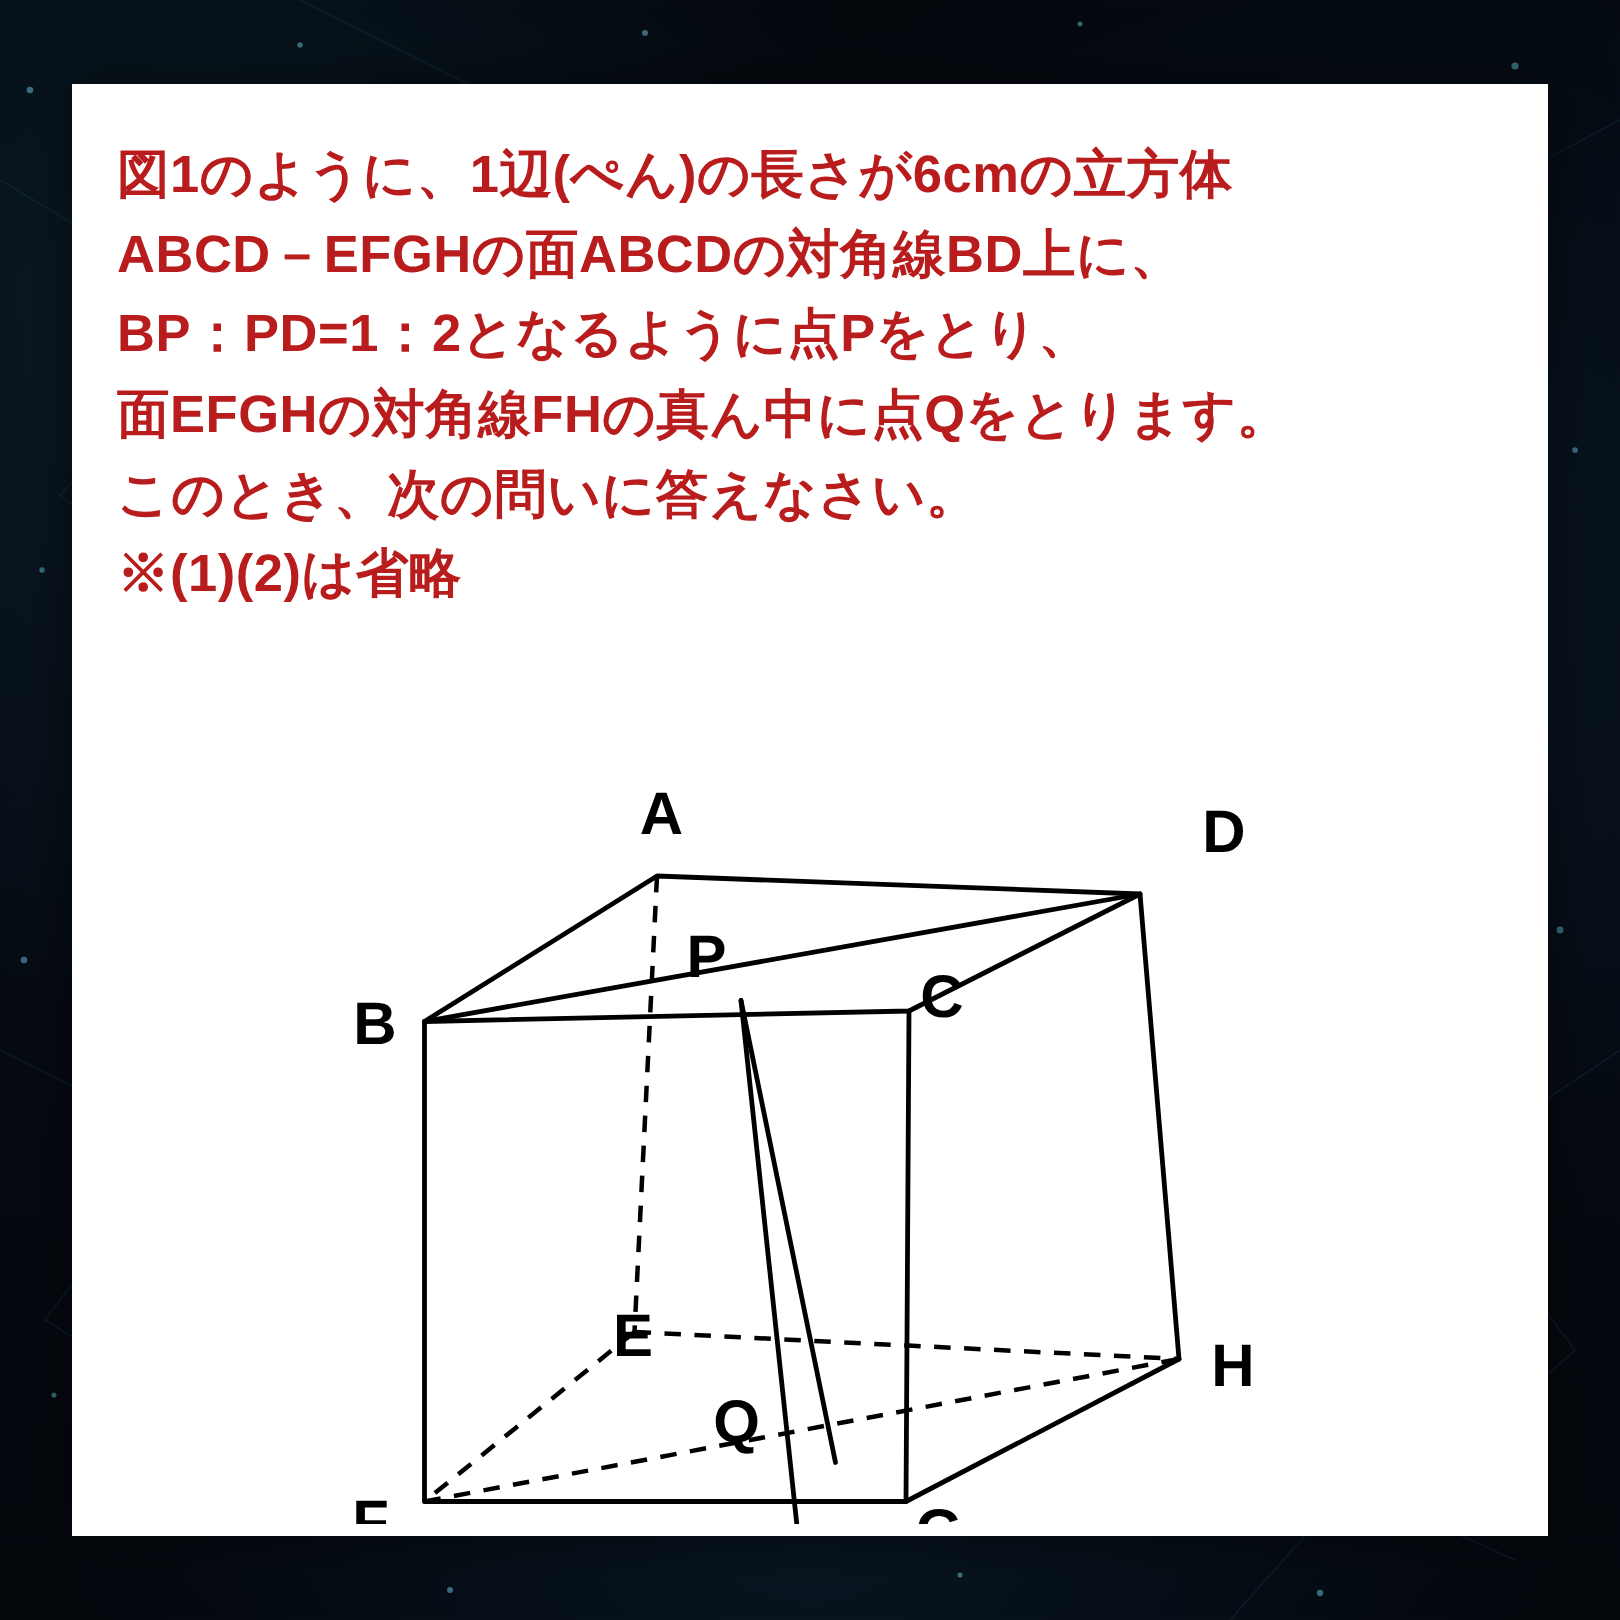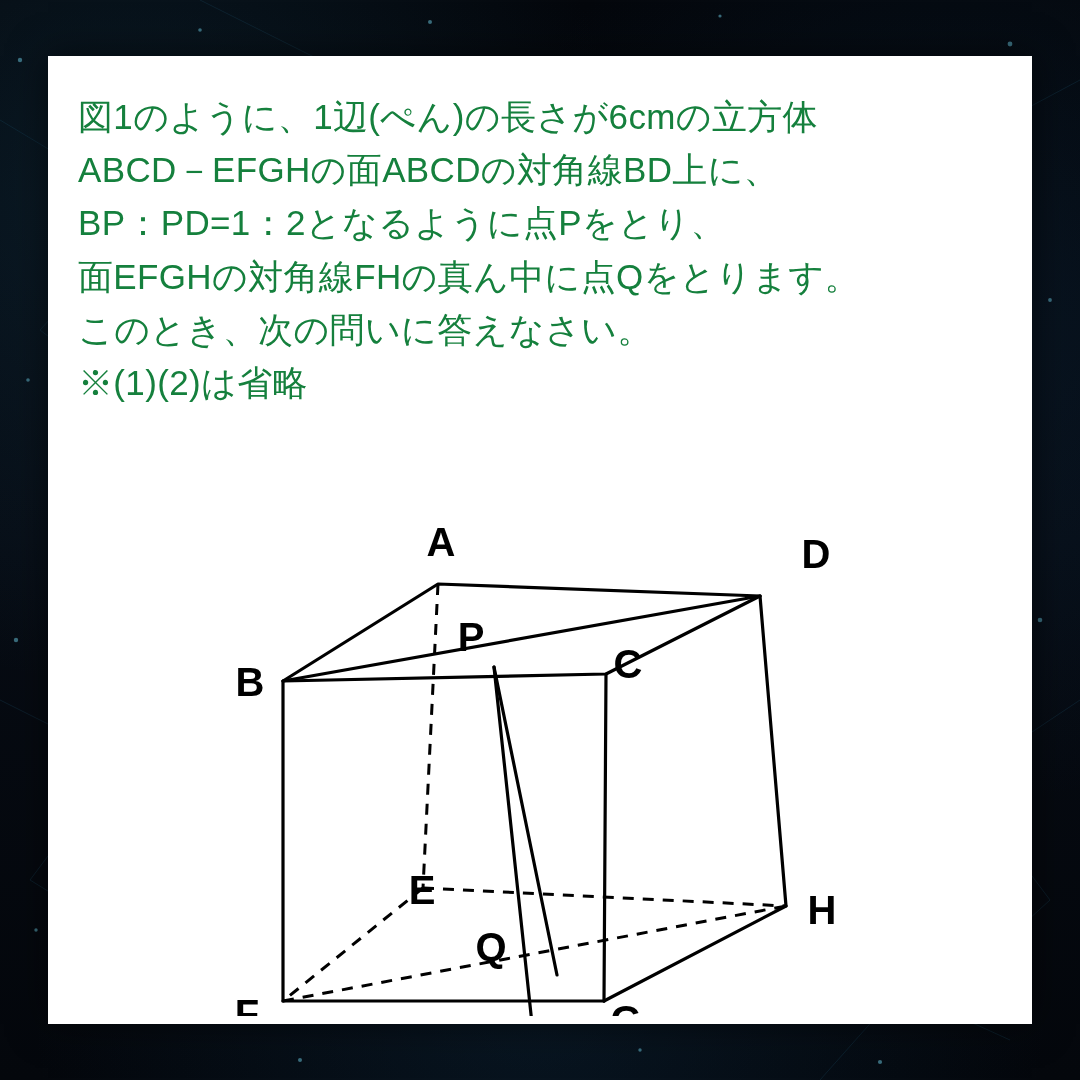--- a/index.html
+++ b/index.html
@@ -45,22 +45,22 @@
     height: 968px;
     background: #ffffff;
     box-shadow: 0 0 36px rgba(0,0,0,0.55);
   }
 
   .problem-text {
     position: absolute;
     left: 30px;
     top: 34px;
     right: 20px;
-    color: #15803d;
-    font-weight: 400;
+    color: #b91c1c;
+    font-weight: 700;
     font-size: 35px;
     line-height: 1.52;
     letter-spacing: 0.01em;
     white-space: pre-line;
   }
 
   .figure-wrap {
     position: absolute;
     left: 0;
     top: 400px;

